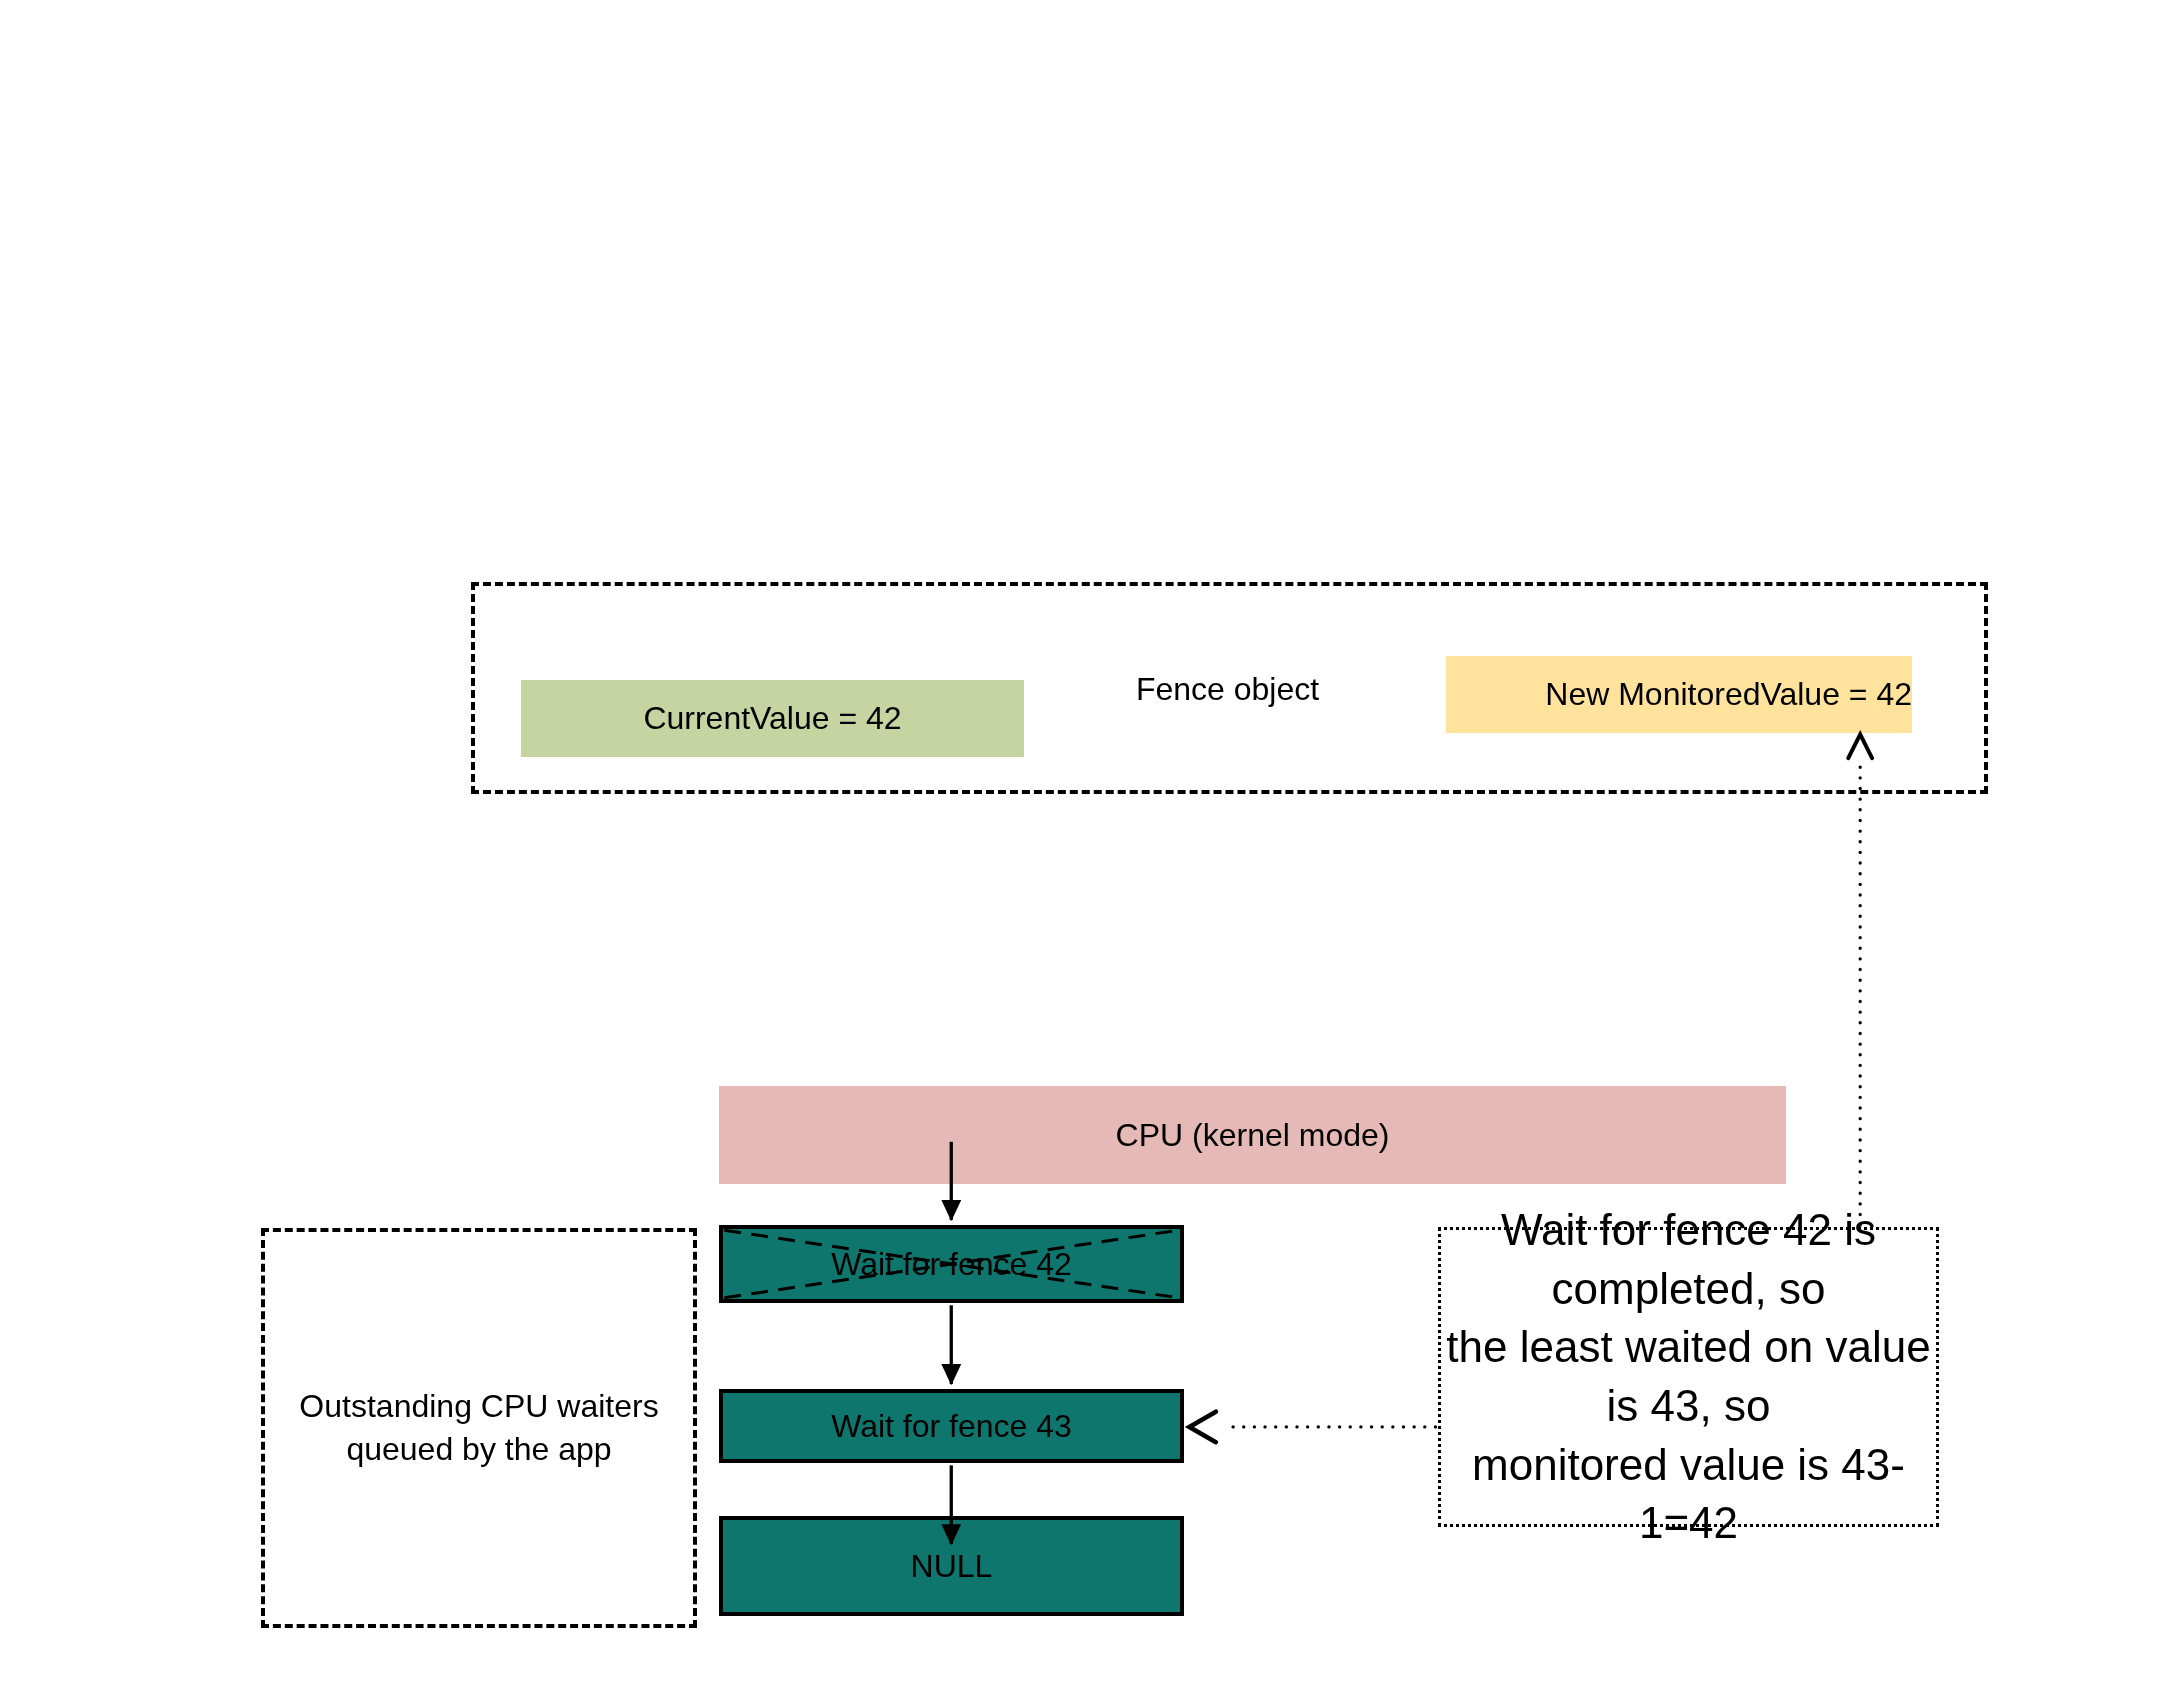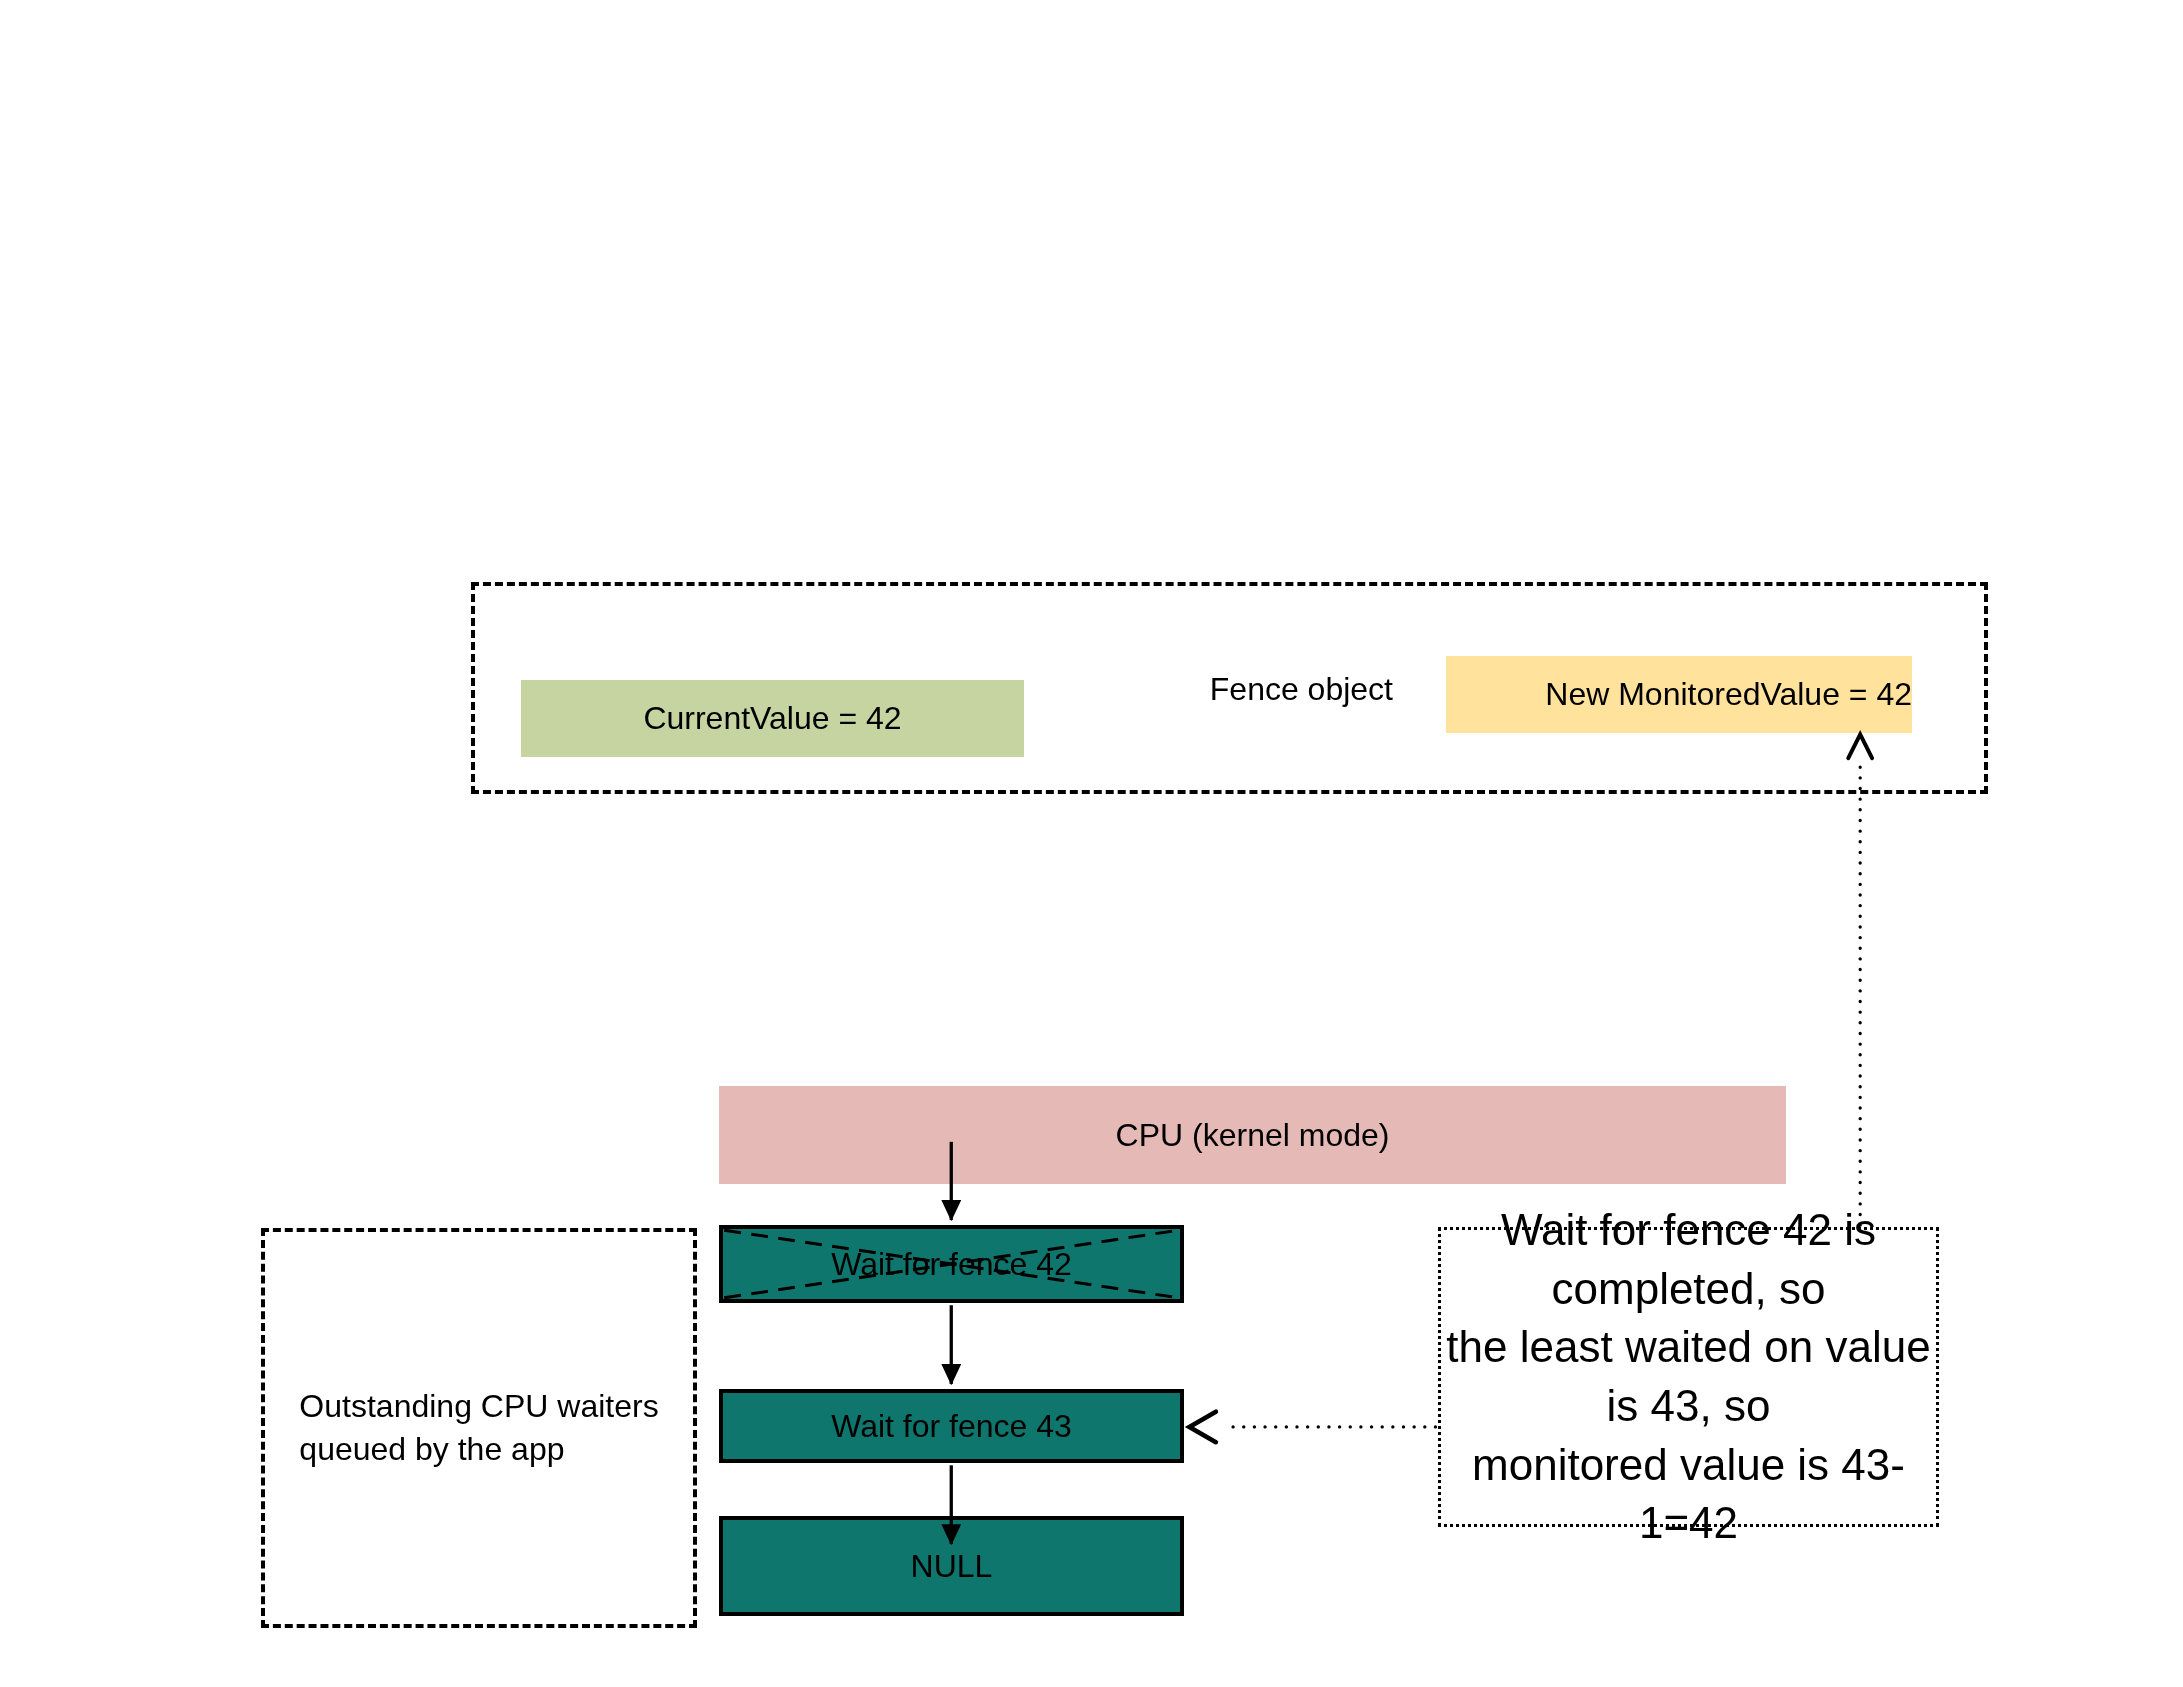--- a/index.html
+++ b/index.html
@@ -11,41 +11,41 @@
 
   
   #fence-box { left: 471px; top: 582px; width: 1517px; height: 212px;
                border: 4px dashed #000; }
 
   .fill-box { display: flex; align-items: center; justify-content: center;
               font-size: 32px; line-height: 1.2; }
 
   #current-value-box   { left: 521px;  top: 656px; width: 503px; height: 77px; }
   #fence-object-label  { left: 1062px; top: 656px; width: 331px; height: 66px;
-                         display: flex; align-items: center; justify-content: flex-end;
+                         display: flex; align-items: center; justify-content: center;
                          font-size: 32px; }
   #monitored-value-box { left: 1446px; top: 656px; width: 466px; height: 77px; }
 
   
   #cpu-box { left: 719px; top: 1086px; width: 1067px; height: 98px; }
 
   
   .chain-box { left: 719px; width: 465px; background: #0f766e;
                border: 4px solid #000; display: flex; align-items: center;
                justify-content: center; font-size: 32px; }
   #wait42-box { top: 1225px; height: 78px; }
   #wait43-box { top: 1389px; height: 74px; }
   #null-box   { top: 1516px; height: 100px; }
   #wait42-box .label-layer { position: relative; z-index: 2; }
   #wait42-cross { position: absolute; left: 0; top: 0; width: 100%; height: 100%; z-index: 1; }
 
   
   #outstanding-box { left: 261px; top: 1228px; width: 436px; height: 400px;
                      border: 4px dashed #000; display: flex; align-items: center;
-                     justify-content: center; text-align: left;
+                     justify-content: center; text-align: center;
                      font-size: 32px; line-height: 1.35; white-space: pre-line; }
 
   
   #note-box { left: 1438px; top: 1227px; width: 501px; height: 300px;
               border: 3.3px dotted #000; display: flex; align-items: center;
               justify-content: center; text-align: center;
               font-size: 44px; line-height: 1.33; white-space: pre-line; }
 
   #arrow-layer { position: absolute; left: 0; top: 0; width: 2183px; height: 1687px;
                  pointer-events: none; }

